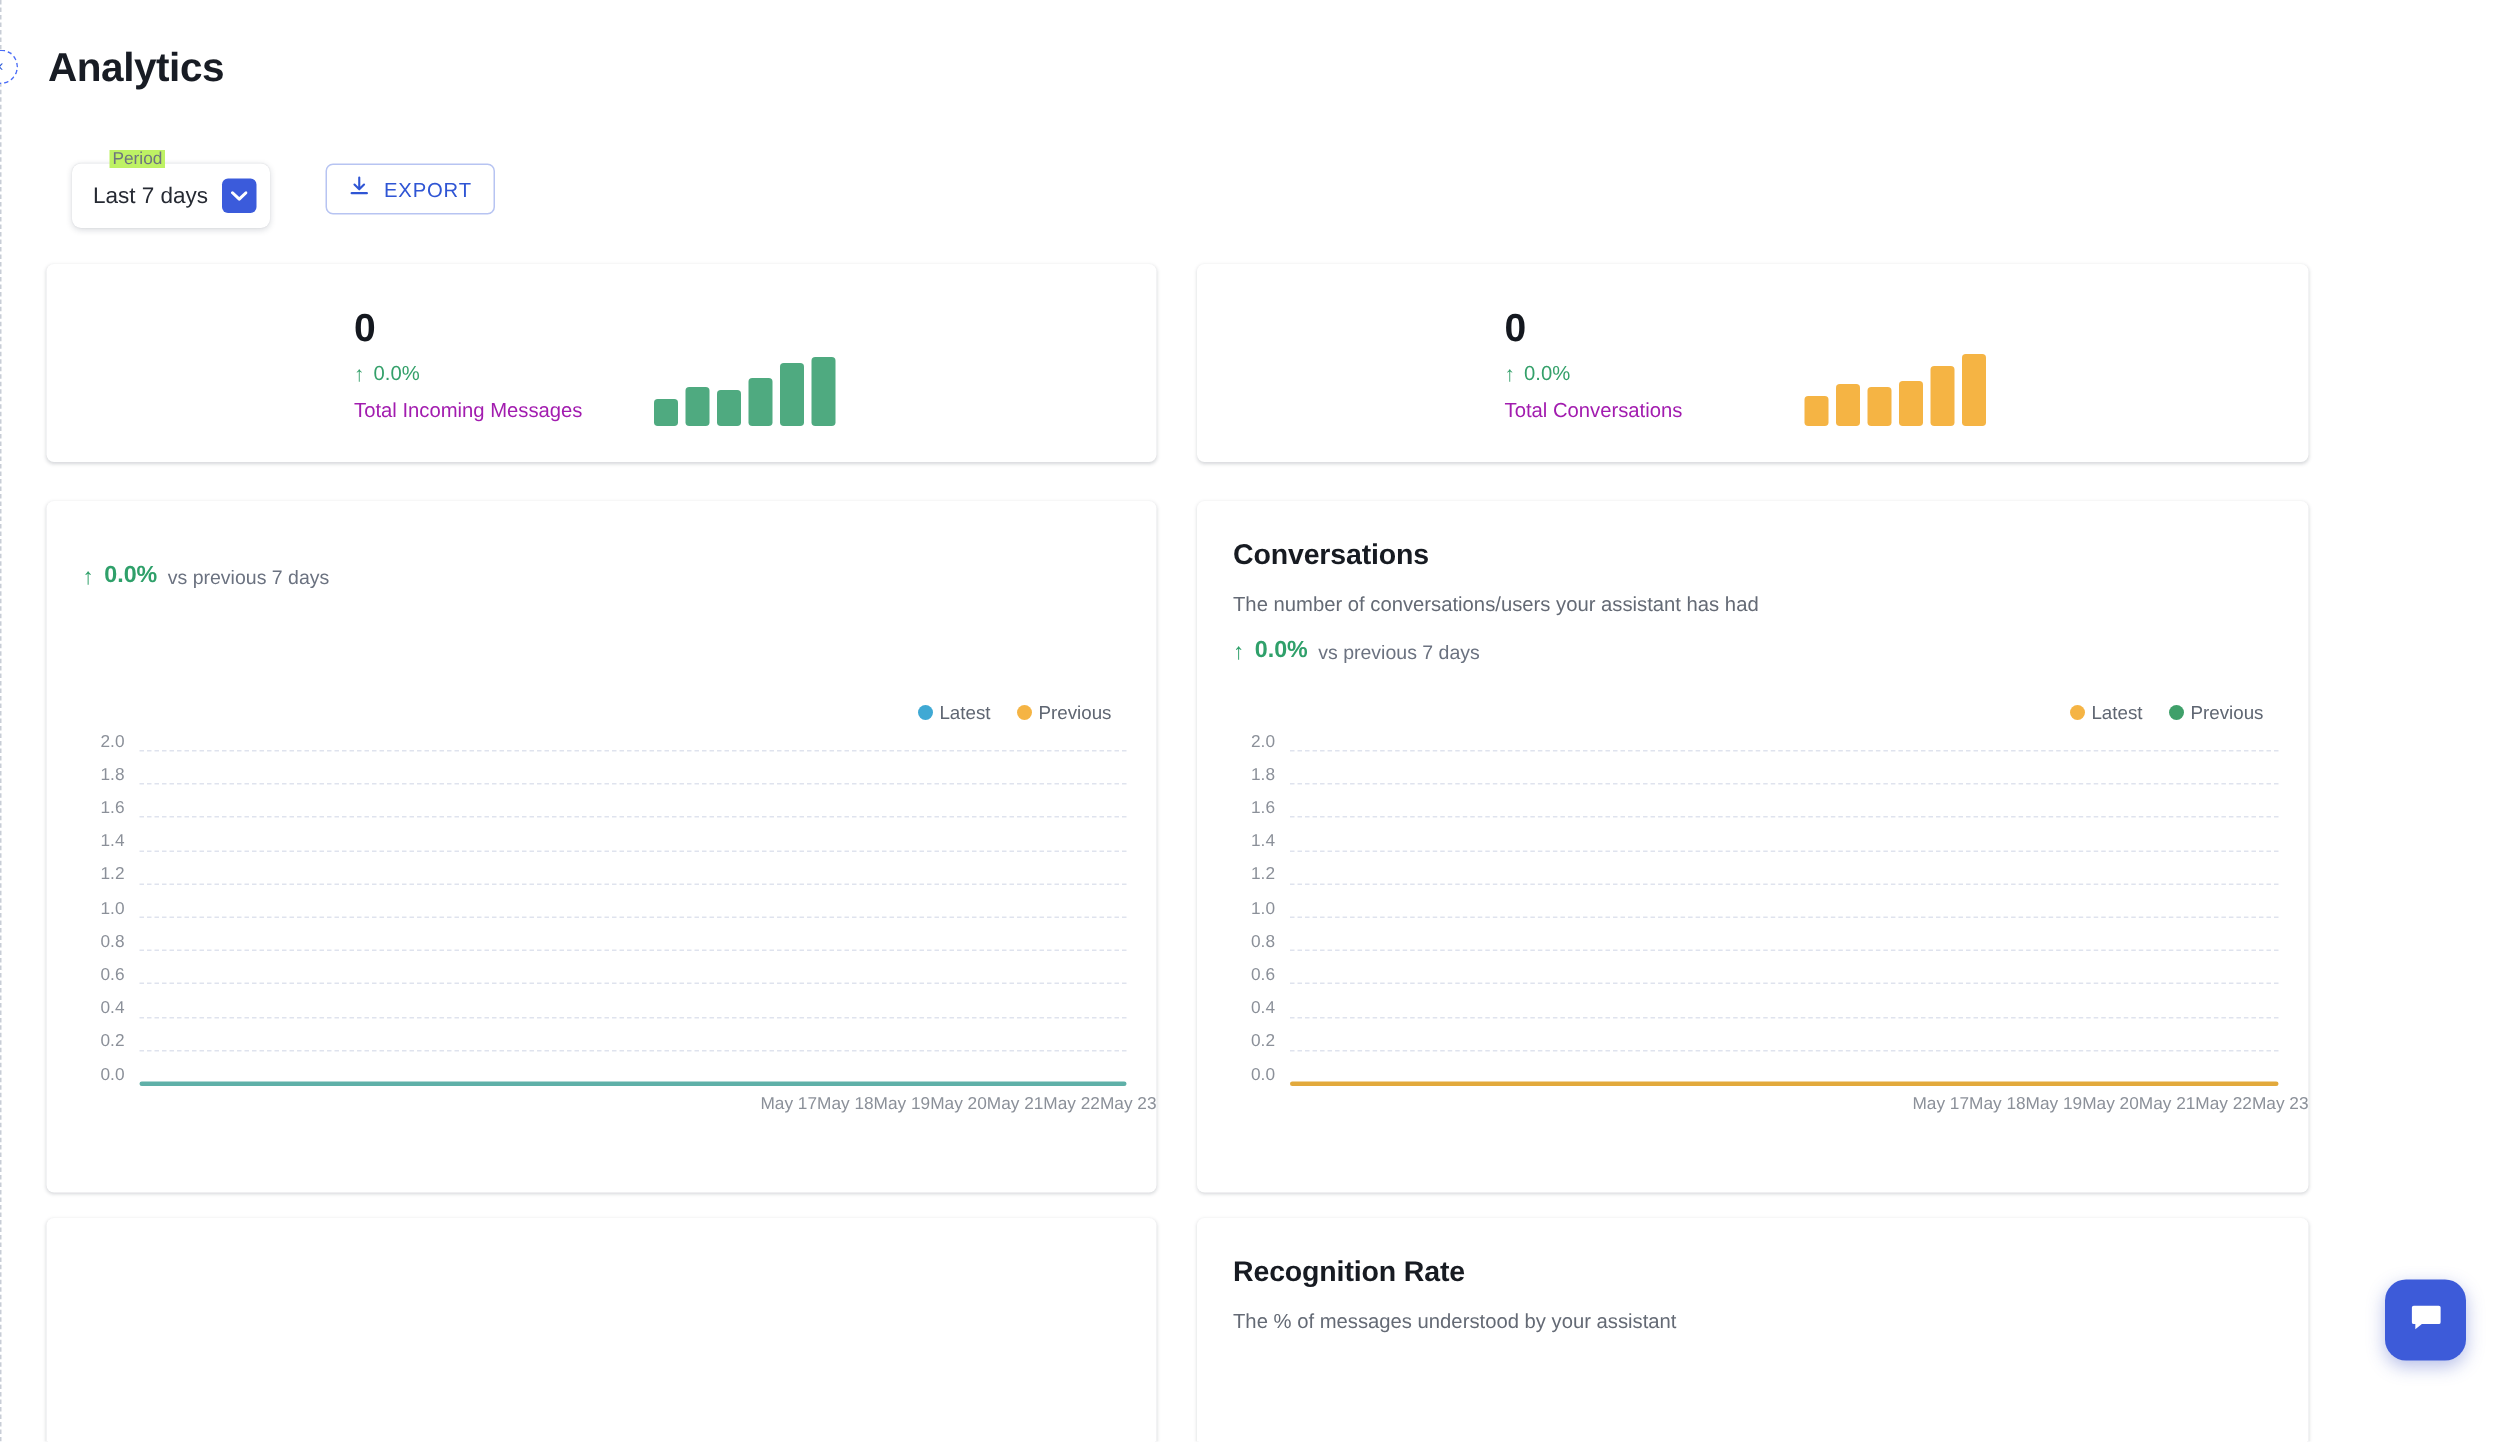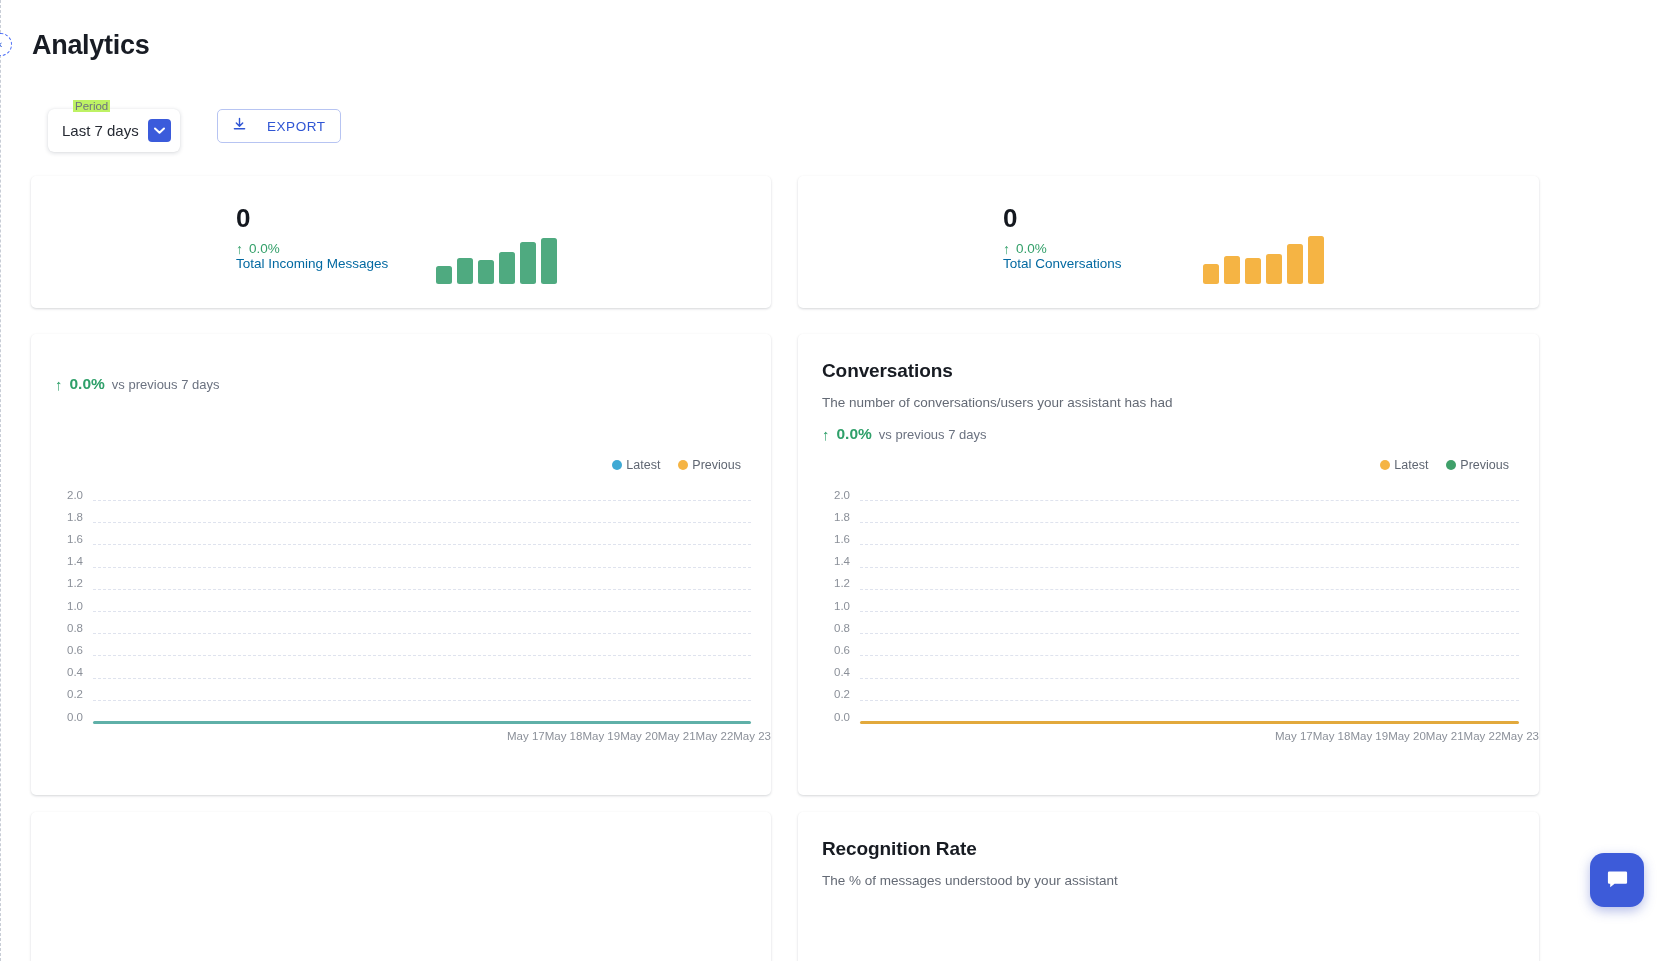--- a/index.html
+++ b/index.html
@@ -47,21 +47,21 @@
   .period-caret {
     position: absolute; right: 9px; top: 10px;
     width: 23px; height: 23px; border-radius: 4px;
     background: #3b5bdb; display: flex; align-items: center; justify-content: center;
   }
   .period-caret svg { display: block; }
 
   .export-btn {
     margin-left: 37px; height: 34px; padding: 0 14px;
     border: 1px solid #b7c4f2; border-radius: 5px; background: #fff;
-    display: flex; align-items: center; gap: 20px;
+    display: flex; align-items: center; gap: 9px;
     color: #2f55d4; font-size: 13.5px; font-weight: 500; letter-spacing: 0.55px;
   }
 
   
   .card {
     position: absolute; background: #fff; border-radius: 5px;
     box-shadow: 0 1px 3px rgba(30,40,60,0.12), 0 1px 2px rgba(30,40,60,0.07);
   }
 
   
@@ -73,43 +73,43 @@
     position: absolute; left: 205px; top: 27px;
     font-size: 26px; font-weight: bold; color: #14181f;
   }
   .stat-delta {
     position: absolute; left: 205px; top: 65px;
     display: flex; align-items: center; gap: 6px;
     font-size: 13.5px; color: #34a06a;
   }
   .stat-delta .arrow { font-size: 14px; line-height: 1; }
   .stat-caption {
-    position: absolute; left: 205px; top: 80px;
-    font-size: 13.5px; color: #0369a1;
+    position: absolute; left: 205px; top: 90px;
+    font-size: 13.5px; color: #a21caf;
   }
   .spark {
     position: absolute; left: 405px; bottom: 24px;
     height: 52px; display: flex; align-items: flex-end; gap: 5px;
   }
   .spark .bar { width: 16px; border-radius: 2.5px; }
 
   
   .chart-card { height: 461px; }
   #chart-0 { left: 31px;  top: 334px; width: 740px; }
   #chart-1 { left: 798px; top: 334px; width: 741px; }
   .chart-head { padding: 26px 0 0 24px; }
   .chart-title { font-size: 19px; font-weight: bold; color: #171b22; letter-spacing: -0.1px; }
   .chart-sub { margin-top: 13px; font-size: 13.5px; color: #646a75; }
   .chart-delta { margin-top: 15px; display: flex; align-items: center; gap: 7px; }
   .chart-delta .arrow { color: #2fa06a; font-size: 15px; line-height: 1; }
   .chart-delta .pct { color: #2fa06a; font-size: 15.5px; font-weight: bold; }
   .chart-delta .vs { color: #6b7280; font-size: 13px; }
 
   .legend {
-    position: absolute; right: 30px; top: 124px;
+    position: absolute; right: 30px; top: 134px;
     display: flex; gap: 18px;
   }
   .legend-item { display: flex; align-items: center; gap: 4px; }
   .legend-dot { width: 10px; height: 10px; border-radius: 50%; }
   .legend-label { font-size: 12.5px; color: #5f6672; }
 
   
   .plot { position: absolute; left: 0; top: 158px; right: 0; height: 265px; }
   .plot-rows { position: absolute; left: 0; top: 8px; right: 20px; height: 222px; }
   .grid-row {

